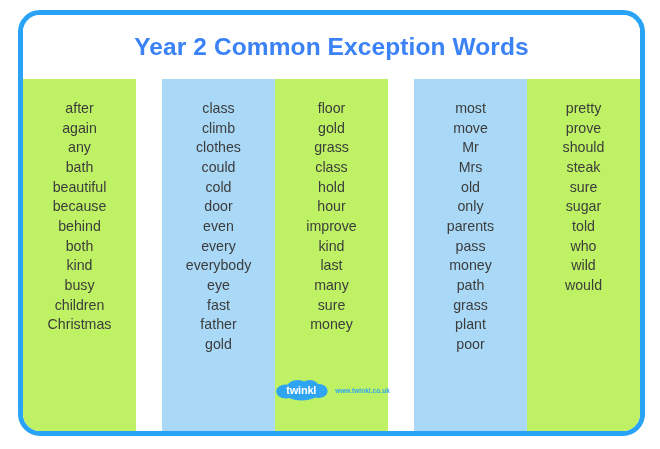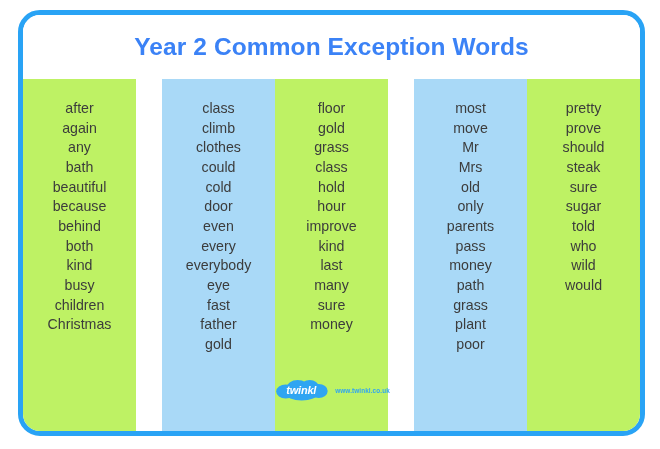--- a/index.html
+++ b/index.html
@@ -94,21 +94,20 @@
     position: absolute;
     left: 0;
     top: 0;
     width: 56px;
     height: 22px;
     display: flex;
     align-items: center;
     justify-content: center;
     font-size: 11px;
     font-weight: bold;
-    font-style: italic;
     color: #ffffff;
     letter-spacing: -.2px;
   }
   #logo-url {
     font-size: 6.4px;
     font-weight: bold;
     color: #2fa5f2;
     letter-spacing: .1px;
     white-space: nowrap;
   }

